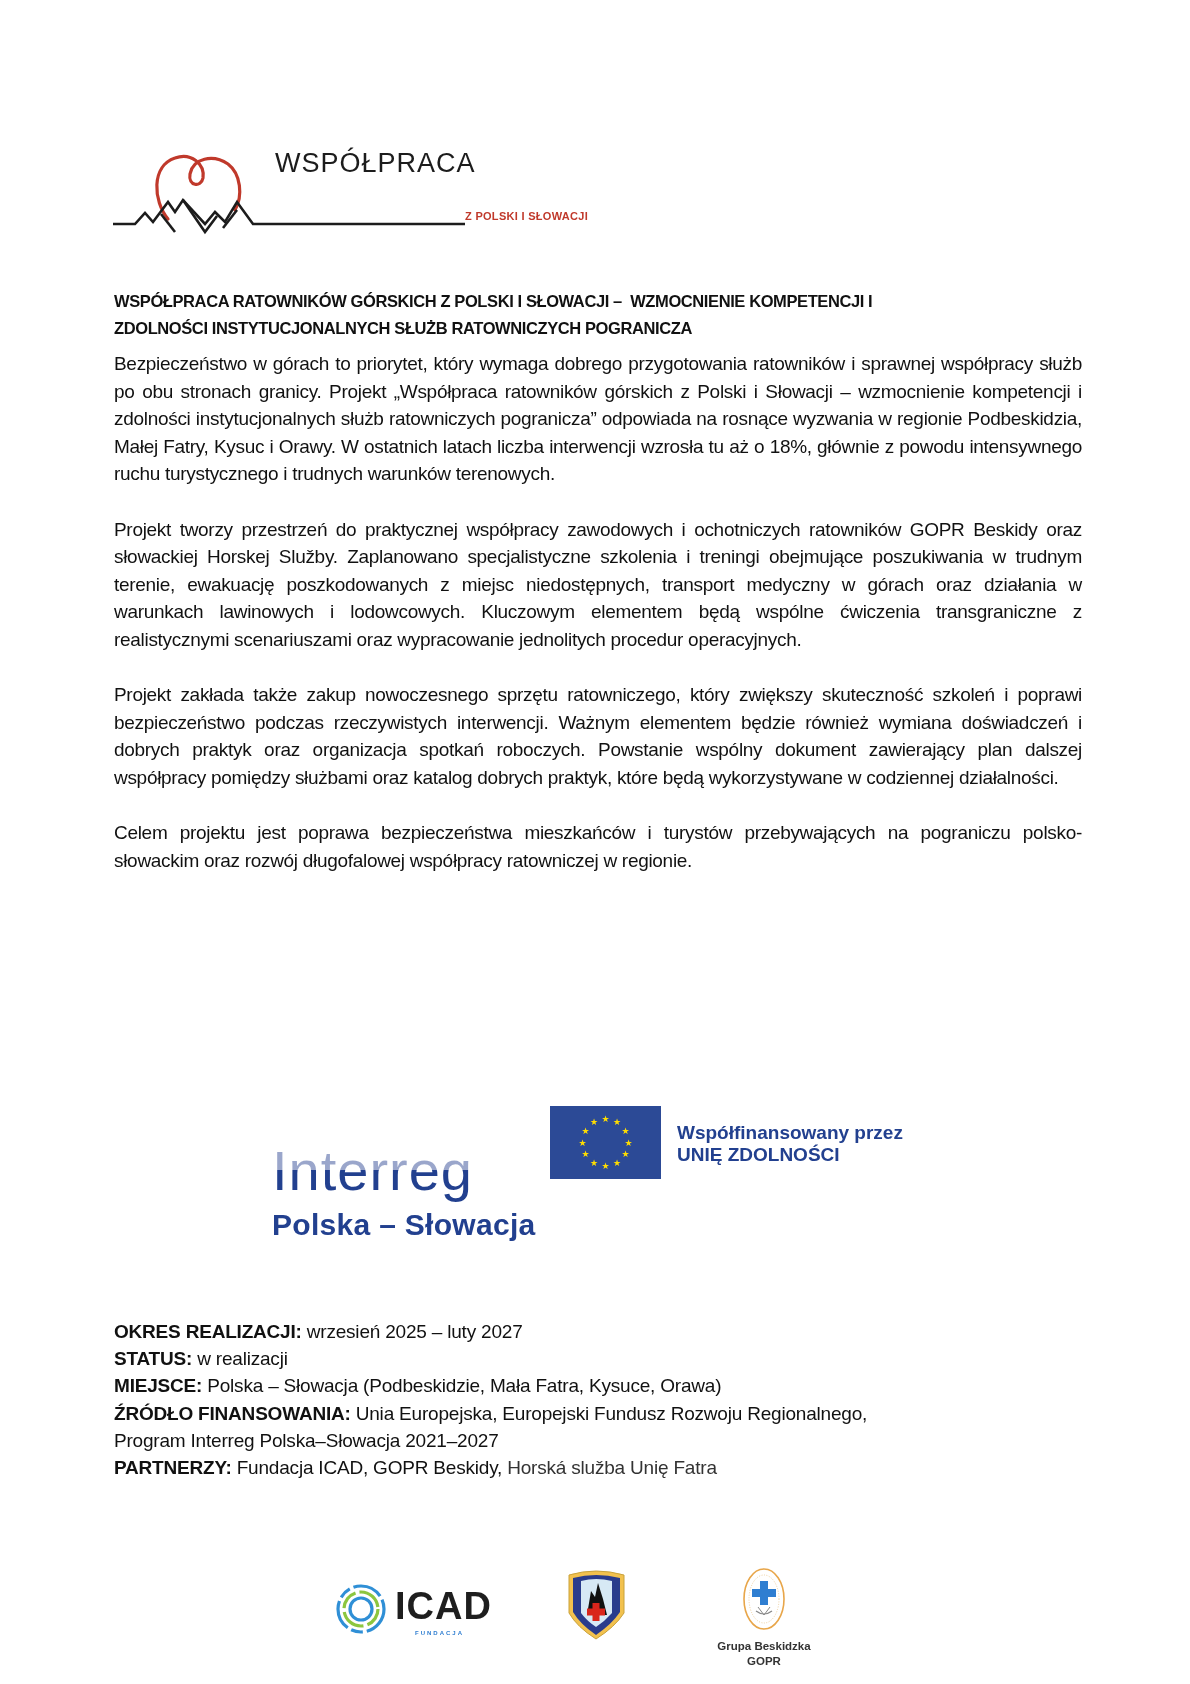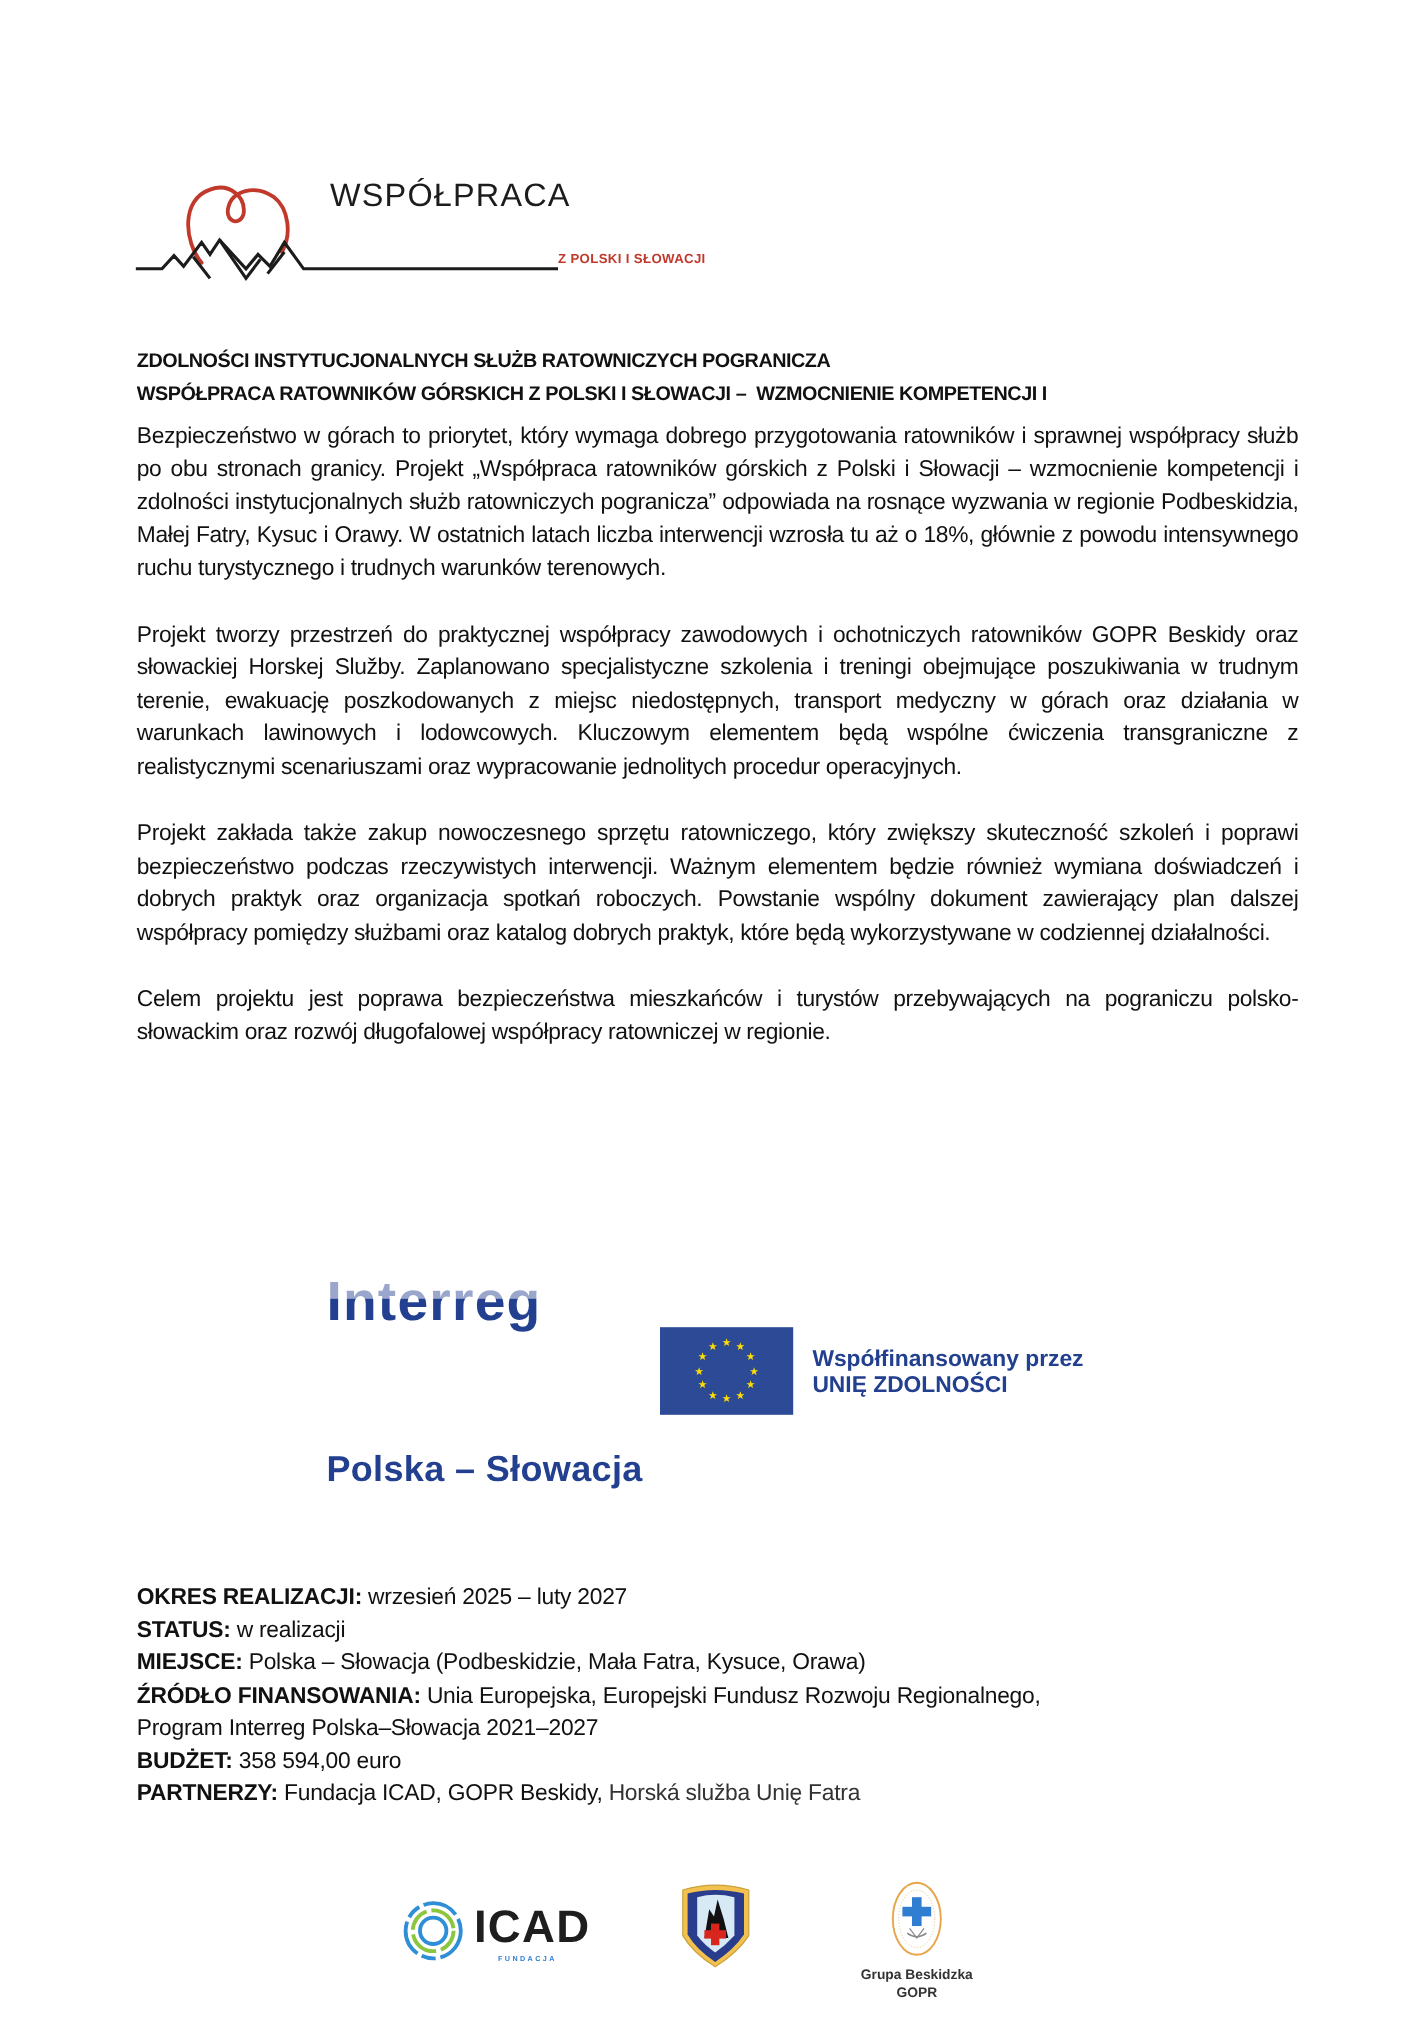--- a/index.html
+++ b/index.html
@@ -16,21 +16,21 @@
 
     
     .doc-title { left: 114px; top: 288px; width: 970px; font-size: 16.5px; font-weight: bold; line-height: 27px; letter-spacing: -0.4px; }
 
     
     .body-wrap { left: 114px; top: 350px; width: 968px; }
     .para { font-size: 19px; line-height: 27.6px; text-align: justify; margin: 0 0 27.6px 0; letter-spacing: -0.3px; }
     .para:last-child { margin-bottom: 0; }
 
     
-    .interreg-word { left: 272px; top: 1049px; font-size: 46px; font-weight: bold; color: #22408f; letter-spacing: 1px; line-height: 70px; white-space: nowrap;
+    .interreg-word { left: 272px; top: 1136px; font-size: 56px; font-weight: normal; color: #22408f; letter-spacing: 1px; line-height: 70px; white-space: nowrap;
       background: linear-gradient(to bottom, #9aa6cb 0%, #9aa6cb 48%, #22408f 48%, #22408f 100%);
       -webkit-background-clip: text; background-clip: text; -webkit-text-fill-color: transparent; }
     .eu-flag { left: 550px; top: 1106px; width: 111px; height: 73px; background: #2c4a96; }
     .eu-flag svg { position: absolute; left: 0; top: 0; }
     .cofin { left: 677px; top: 1122px; color: #22408f; font-weight: bold; font-size: 19px; line-height: 22px; white-space: nowrap; }
     .region { left: 272px; top: 1208px; color: #22408f; font-weight: bold; font-size: 30px; white-space: nowrap; letter-spacing: 0.3px; }
 
     
     .info { left: 114px; top: 1318px; width: 960px; }
     .info-row { font-size: 19px; line-height: 27.2px; white-space: nowrap; letter-spacing: -0.2px; }
@@ -55,22 +55,22 @@
     <path d="M0 78 L 22 78 L 32 67 L 40 76 L 55 56 L 62 66 L 70 54 L 92 78 L 102 66 L 112 76 L 124 56 L 140 78 L 352 78" fill="none" stroke="#1c1c1c" stroke-width="2.6" stroke-linejoin="miter"></path>
     <path d="M48 68 L 62 86" fill="none" stroke="#1c1c1c" stroke-width="2.6"></path>
     <path d="M70 54 L 92 86 L 104 70" fill="none" stroke="#1c1c1c" stroke-width="2.6"></path>
     <path d="M110 82 L 124 64" fill="none" stroke="#1c1c1c" stroke-width="2.6"></path>
   </svg>
   <div class="abs logo-line1">WSPÓŁPRACA</div>
   <div class="abs logo-line3">Z POLSKI I SŁOWACJI</div>
 </div>
 
 <div class="abs doc-title">
+  <div style="white-space:pre;">WSPÓŁPRACA RATOWNIKÓW GÓRSKICH Z POLSKI I SŁOWACJI –  WZMOCNIENIE KOMPETENCJI I</div>
   <div>ZDOLNOŚCI INSTYTUCJONALNYCH SŁUŻB RATOWNICZYCH POGRANICZA</div>
-  <div style="white-space:pre;">WSPÓŁPRACA RATOWNIKÓW GÓRSKICH Z POLSKI I SŁOWACJI –  WZMOCNIENIE KOMPETENCJI I</div>
 </div>
 
 <div class="abs body-wrap">
   <p class="para">Bezpieczeństwo w górach to priorytet, który wymaga dobrego przygotowania ratowników i sprawnej współpracy służb po obu stronach granicy. Projekt „Współpraca ratowników górskich z Polski i Słowacji – wzmocnienie kompetencji i zdolności instytucjonalnych służb ratowniczych pogranicza” odpowiada na rosnące wyzwania w regionie Podbeskidzia, Małej Fatry, Kysuc i Orawy. W ostatnich latach liczba interwencji wzrosła tu aż o 18%, głównie z powodu intensywnego ruchu turystycznego i trudnych warunków terenowych.</p>
   <p class="para">Projekt tworzy przestrzeń do praktycznej współpracy zawodowych i ochotniczych ratowników GOPR Beskidy oraz słowackiej Horskej Služby. Zaplanowano specjalistyczne szkolenia i treningi obejmujące poszukiwania w trudnym terenie, ewakuację poszkodowanych z miejsc niedostępnych, transport medyczny w górach oraz działania w warunkach lawinowych i lodowcowych. Kluczowym elementem będą wspólne ćwiczenia transgraniczne z realistycznymi scenariuszami oraz wypracowanie jednolitych procedur operacyjnych.</p>
   <p class="para">Projekt zakłada także zakup nowoczesnego sprzętu ratowniczego, który zwiększy skuteczność szkoleń i poprawi bezpieczeństwo podczas rzeczywistych interwencji. Ważnym elementem będzie również wymiana doświadczeń i dobrych praktyk oraz organizacja spotkań roboczych. Powstanie wspólny dokument zawierający plan dalszej współpracy pomiędzy służbami oraz katalog dobrych praktyk, które będą wykorzystywane w codziennej działalności.</p>
   <p class="para">Celem projektu jest poprawa bezpieczeństwa mieszkańców i turystów przebywających na pograniczu polsko-słowackim oraz rozwój długofalowej współpracy ratowniczej w regionie.</p>
 </div>
 
 <div class="abs interreg-word">Interreg</div>
@@ -97,21 +97,20 @@
   <div>UNIĘ ZDOLNOŚCI</div>
 </div>
 <div class="abs region">Polska – Słowacja</div>
 
 <div class="abs info">
   <div class="info-row"><b>OKRES REALIZACJI:</b><span> wrzesień 2025 – luty 2027</span></div>
   <div class="info-row"><b>STATUS:</b><span> w realizacji</span></div>
   <div class="info-row"><b>MIEJSCE:</b><span> Polska – Słowacja (Podbeskidzie, Mała Fatra, Kysuce, Orawa)</span></div>
   <div class="info-row"><b>ŹRÓDŁO FINANSOWANIA:</b><span> Unia Europejska, Europejski Fundusz Rozwoju Regionalnego,</span></div>
   <div class="info-row">Program Interreg Polska–Słowacja 2021–2027</div>
-  <div class="info-row"><b>BUDŻET:</b><span> 358 594,00 euro</span></div>
   <div class="info-row"><b>PARTNERZY:</b><span> Fundacja ICAD, GOPR Beskidy,</span><span style="color:#333;"> Horská služba Unię Fatra</span></div>
 </div>
 
 <div class="abs icad">
   <svg width="52" height="52" viewBox="0 0 52 52" style="position:absolute;left:0;top:0;">
     <circle cx="26" cy="26" r="23" fill="none" stroke="#2f8fd6" stroke-width="3.2" stroke-dasharray="30 4 12 4"></circle>
     <circle cx="26" cy="26" r="17" fill="none" stroke="#8cc63f" stroke-width="3.2" stroke-dasharray="20 4 26 4"></circle>
     <circle cx="26" cy="26" r="11" fill="none" stroke="#2f8fd6" stroke-width="3.2"></circle>
   </svg>
   <div class="abs icad-text">ICAD</div>

